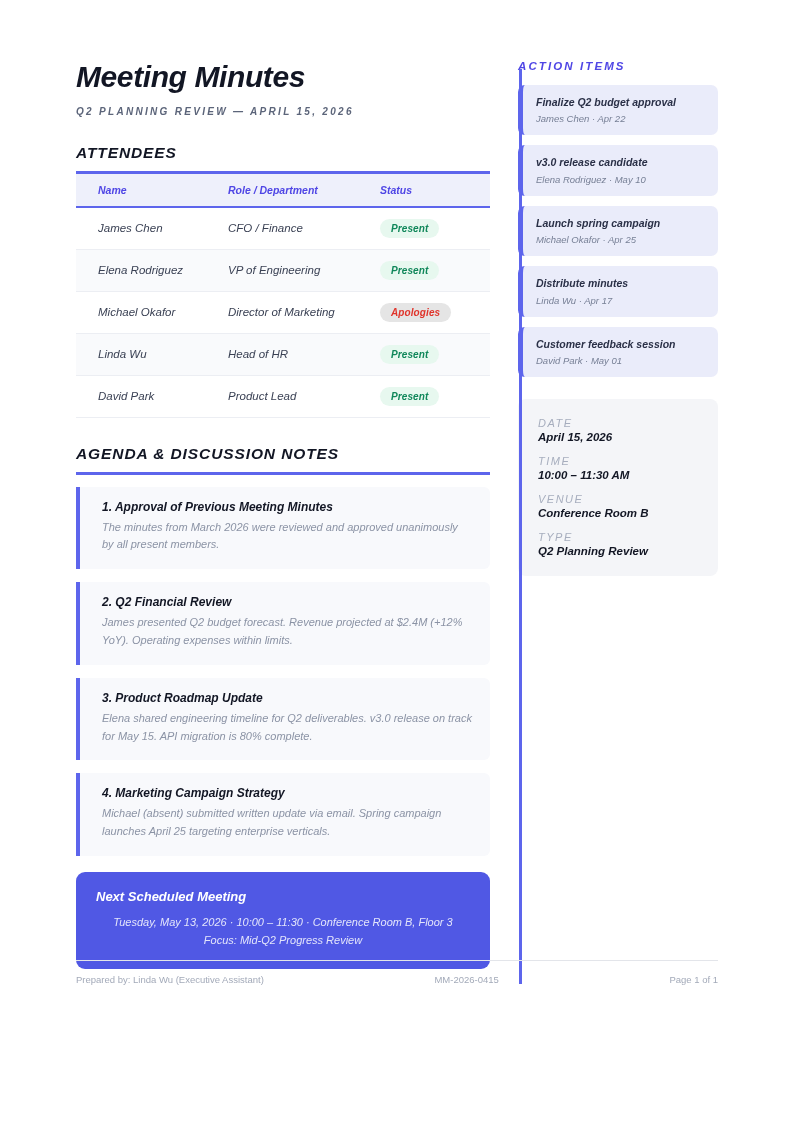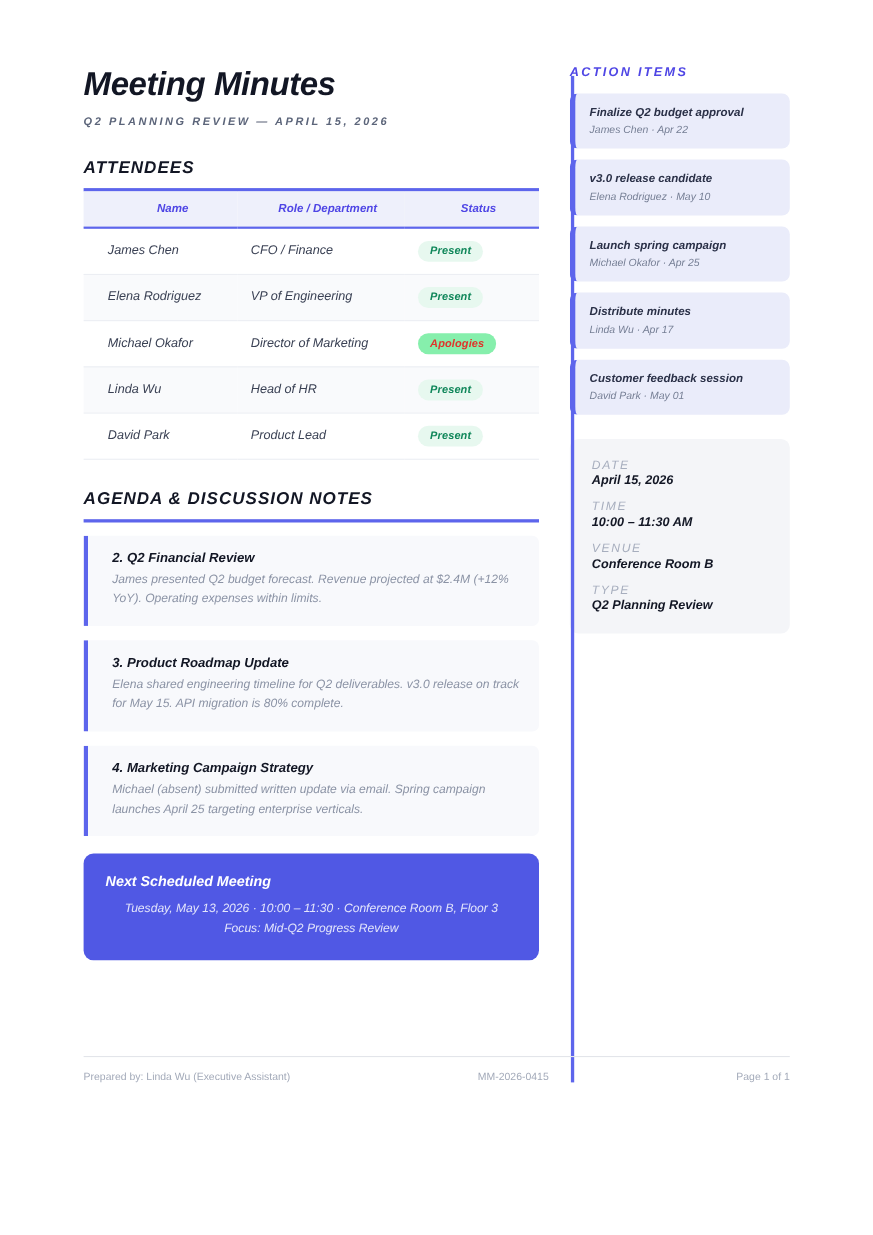--- a/index.html
+++ b/index.html
@@ -74,21 +74,21 @@
   .att-table {
     width: 100%;
     border-collapse: collapse;
     table-layout: fixed;
   }
   .att-table thead th {
     background: #eef0fb;
     color: #4f46e5;
     font-size: 10.5px;
     font-weight: 700;
-    text-align: center;
+    text-align: left;
     padding: 10px 0 10px 22px;
     border-bottom: 2px solid #5d65ec;
   }
   .att-table thead th.c-name { width: 140px; }
   .att-table thead th.c-role { width: 152px; padding-left: 12px; }
   .att-table thead th.c-stat { width: 122px; padding-left: 12px; }
 
   .att-table tbody td {
     font-size: 11.5px;
     color: #3a4154;
@@ -102,21 +102,21 @@
 
   .badge {
     display: inline-block;
     font-size: 10px;
     font-weight: 700;
     padding: 4px 11px;
     border-radius: 11px;
     letter-spacing: 0.1px;
   }
   .badge-present  { background: #e7f8ef; color: #10875a; }
-  .badge-apologies{ background: #86efac; color: #e0342b; }
+  .badge-apologies{ background: #e5e5e5; color: #e0342b; }
 
   
   .agenda-list { margin-top: 12px; }
   .agenda-card {
     position: relative;
     background: #f8f9fc;
     border-left: 4px solid #5d65ec;
     border-radius: 0 6px 6px 0;
     padding: 13px 18px 15px 22px;
     margin-bottom: 13px;
@@ -273,20 +273,24 @@
               <td class="c-role">Product Lead</td>
               <td class="c-stat"><span class="badge badge-present">Present</span></td>
             </tr>
           </tbody>
       </table>
 
       <h2 class="section-head">AGENDA &amp; DISCUSSION NOTES</h2>
       <div class="section-rule"></div>
 
       <div class="agenda-list" id="agenda-list">
+          <div class="agenda-card">
+            <div class="agenda-title">1. Approval of Previous Meeting Minutes</div>
+            <div class="agenda-body">The minutes from March 2026 were reviewed and approved unanimously by all present members.</div>
+          </div>
           <div class="agenda-card">
             <div class="agenda-title">2. Q2 Financial Review</div>
             <div class="agenda-body">James presented Q2 budget forecast. Revenue projected at $2.4M (+12% YoY). Operating expenses within limits.</div>
           </div>
           <div class="agenda-card">
             <div class="agenda-title">3. Product Roadmap Update</div>
             <div class="agenda-body">Elena shared engineering timeline for Q2 deliverables. v3.0 release on track for May 15. API migration is 80% complete.</div>
           </div>
           <div class="agenda-card">
             <div class="agenda-title">4. Marketing Campaign Strategy</div>

